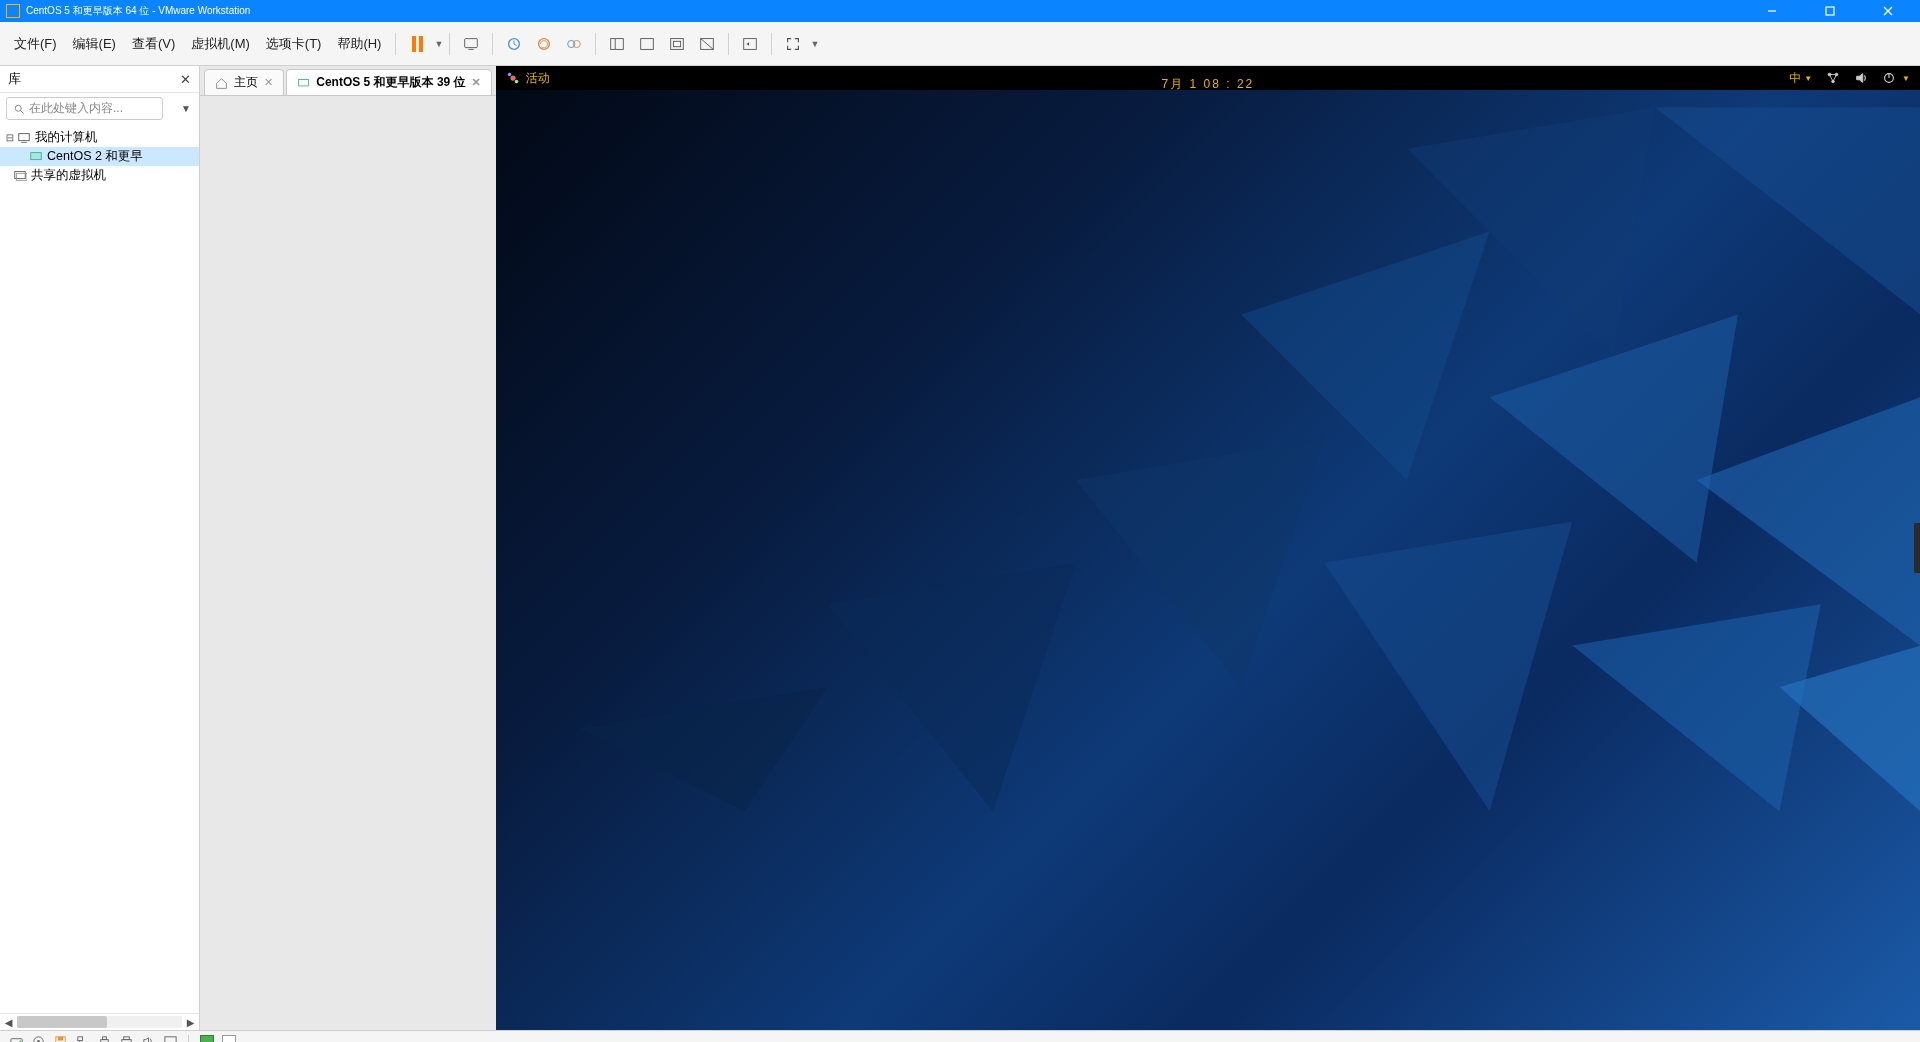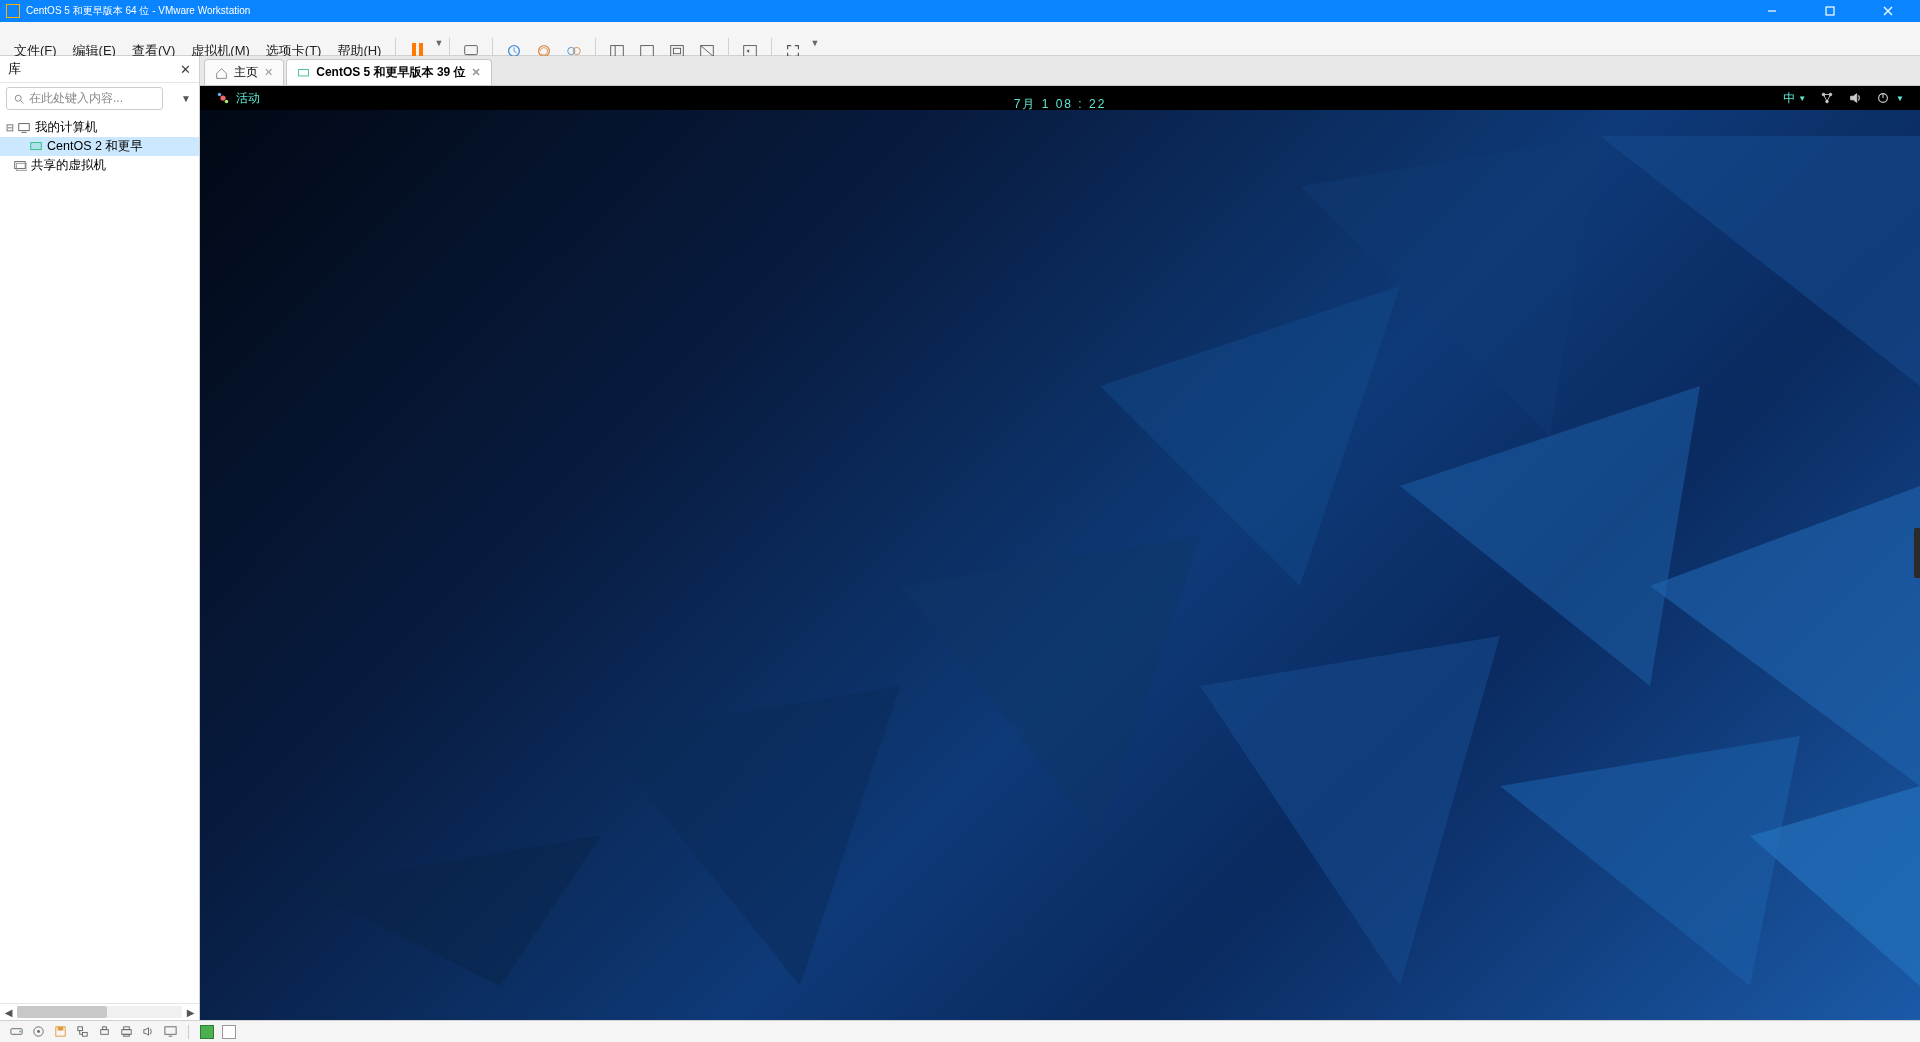--- a/index.html
+++ b/index.html
@@ -7,21 +7,21 @@
 
 
 .titlebar { height: 22px; background: #0a84ff; color: #fff; display: flex; align-items: center; padding: 0 6px; font-size: 10px; }
 .titlebar .app-icon { width: 14px; height: 14px; border: 1.5px solid #ffb000; margin-right: 6px; }
 .titlebar .title-text { flex: 1; }
 .titlebar .win-btns { display: flex; gap: 18px; margin-right: 6px; }
 .titlebar .win-btn { width: 40px; height: 22px; display: flex; align-items: center; justify-content: center; cursor: pointer; }
 .titlebar .win-btn svg { stroke: #fff; stroke-width: 1.2; fill: none; }
 
 
-.menubar { height: 34px; background: #f5f5f5; border-bottom: 1px solid #d0d0d0; display: flex; padding: 16px 6px; font-size: 13px; color: #222; }
+.menubar { height: 44px; background: #f5f5f5; border-bottom: 1px solid #d0d0d0; display: flex; align-items: center; padding: 0 6px; font-size: 13px; color: #222; }
 .menubar .menu-item { padding: 4px 8px; cursor: pointer; }
 .menubar .sep { width: 1px; height: 22px; background: #d0d0d0; margin: 0 6px; }
 .menubar .tool-btn { width: 26px; height: 26px; display: flex; align-items: center; justify-content: center; margin: 0 2px; cursor: pointer; border-radius: 3px; }
 .menubar .tool-btn svg { width: 18px; height: 18px; }
 .menubar .dropdown-arrow { font-size: 9px; color: #666; margin-left: 2px; cursor: pointer; }
 .pause-icon { display: flex; gap: 3px; }
 .pause-icon span { width: 4px; height: 16px; background: #ff7a00; }
 
 
 .main { display: flex; height: calc(100% - 22px - 34px - 22px); }
@@ -39,31 +39,31 @@
 .tree-row.selected { background: #cce8ff; }
 .tree-toggle { width: 12px; text-align: center; font-size: 10px; color: #555; }
 .tree-icon { width: 16px; height: 14px; display: flex; align-items: center; justify-content: center; margin-right: 3px; }
 .tree-icon svg { width: 14px; height: 14px; }
 .sidebar-hscroll { height: 17px; display: flex; align-items: center; border-top: 1px solid #e5e5e5; }
 .sidebar-hscroll .arrow { width: 17px; text-align: center; font-size: 10px; color: #555; cursor: pointer; }
 .sidebar-hscroll .track { flex: 1; height: 12px; background: #f0f0f0; position: relative; }
 .sidebar-hscroll .thumb { position: absolute; left: 0; width: 90px; height: 100%; background: #c8c8c8; border-radius: 2px; }
 
 
-.content { flex: 1; display: flex; flex-direction: column; background: #e8e8e8; }
+.content { flex: 1; display: flex; flex-direction: row; background: #e8e8e8; }
 .tabstrip { height: 30px; background: #e8e8e8; display: flex; align-items: flex-end; padding: 3px 4px 0 4px; gap: 2px; border-bottom: 1px solid #c8c8c8; }
 .tab { background: #fafafa; border: 1px solid #c8c8c8; border-bottom: none; border-radius: 4px 4px 0 0; padding: 4px 10px; font-size: 12px; display: flex; align-items: center; gap: 6px; cursor: pointer; }
 .tab.active { background: #fff; font-weight: bold; }
 .tab .tab-close { color: #999; font-size: 11px; cursor: pointer; }
 .tab-icon svg { width: 13px; height: 13px; vertical-align: middle; }
 
 
 .vm-view { flex: 1; position: relative; background: linear-gradient(135deg, #020814 0%, #081c40 30%, #0e3a78 55%, #0a2a60 70%, #1b5aa8 100%); overflow: hidden; }
 .vm-view .tri-layer { position: absolute; inset: 0; }
-.gnome-top { position: absolute; top: 0; left: 0; right: 0; height: 24px; background: #000; color: #5eead4; display: flex; align-items: center; font-size: 12px; padding: 0 16px; }
+.gnome-top { position: absolute; top: 0; left: 0; right: 0; height: 24px; background: #000; color: #eab308; display: flex; align-items: center; font-size: 12px; padding: 0 10px; }
 .gnome-top .activities { display: flex; align-items: center; gap: 6px; cursor: pointer; }
 .gnome-top .activities-icon { width: 14px; height: 14px; }
 .gnome-top .clock { position: absolute; left: 50%; transform: translateX(-50%); letter-spacing: 2px; margin-top: 13px; }
 .gnome-top .sys-right { margin-left: auto; display: flex; align-items: center; gap: 14px; }
 .gnome-top .sys-icon { cursor: pointer; display: flex; align-items: center; gap: 3px; }
 .gnome-top svg { stroke: #ccc; fill: #ccc; }
 .vm-side-handle { position: absolute; right: 0; top: 50%; transform: translateY(-50%); width: 6px; height: 50px; background: #2a2a2a; border-radius: 2px 0 0 2px; cursor: pointer; }
 
 
 .statusbar { height: 22px; background: #f5f5f5; border-top: 1px solid #d0d0d0; display: flex; align-items: center; padding: 0 8px; font-size: 12px; color: #333; }

